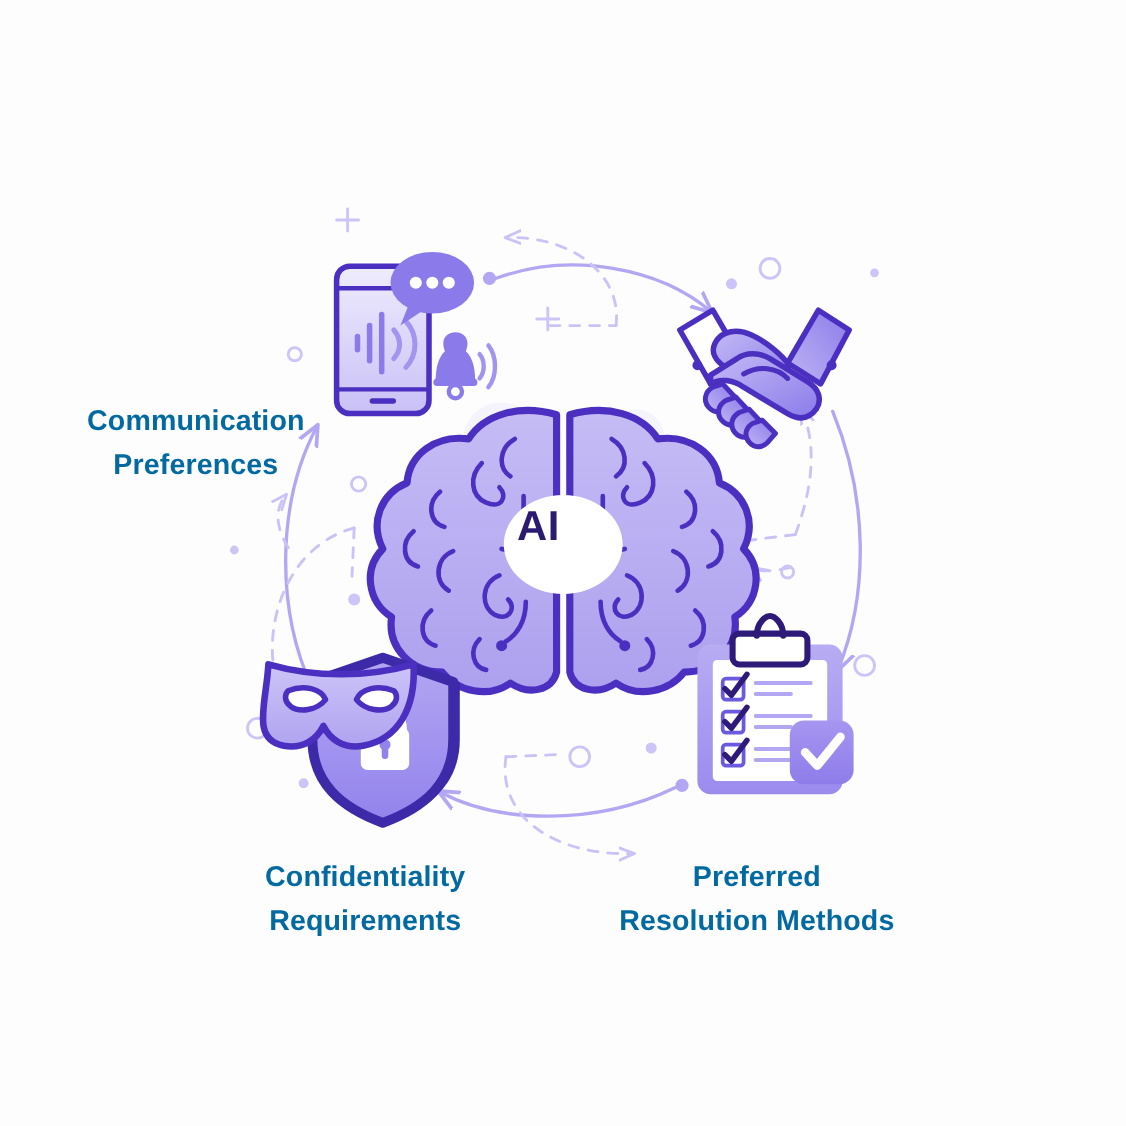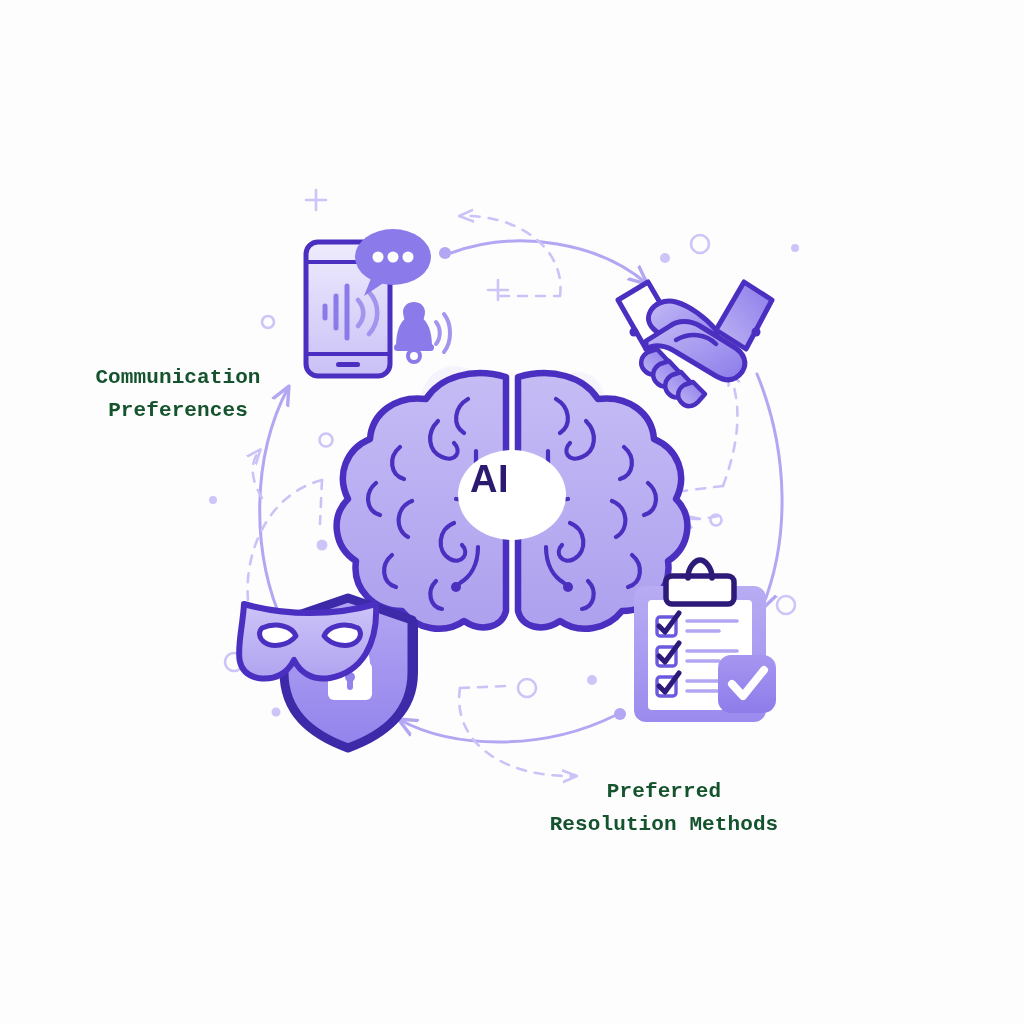--- a/index.html
+++ b/index.html
@@ -6,33 +6,32 @@
   body{
     width:1024px;height:1024px;
     background:#fdfdfe;
     font-family:"Liberation Sans", sans-serif;
     overflow:hidden;
     position:relative;
   }
   #stage{position:absolute;inset:0;width:1024px;height:1024px;}
   .node-label{
     position:absolute;
-    color:#14532d;
-    font-size:21px;
+    color:#0369a1;
+    font-size:26px;
     font-weight:600;
     line-height:1.55;
     letter-spacing:.1px;
     text-align:center;
     white-space:pre-line;
     user-select:none;
-    font-family:Liberation Mono, monospace;
   }
   #label-communication{ left:78px; top:362px; width:200px; text-align:center; }
   #label-confidentiality{ left:232px; top:776px; width:200px; }
-  #label-resolution{ left:520px; top:776px; width:288px;text-align:center; }
+  #label-resolution{ left:544px; top:776px; width:288px;text-align:center; }
   #label-ai{
     position:absolute;left:470px;top:458px;width:90px;
     text-align:left;color:#2b1a70;font-size:38px;font-weight:700;
     letter-spacing:.5px;
   }
   svg{display:block;}
 </style>
 </head>
 <body>
 
@@ -341,19 +340,21 @@
         <path d="M358,628 C344,622 328,626 324,636 C332,646 348,648 356,642
                  C361,638 362,632 358,628 Z"></path>
       </g>
     </g>
 
   </svg>
 
   <div class="node-label" id="label-communication">Communication
 Preferences</div>
 
+  <div class="node-label" id="label-confidentiality">Confidentiality
+Requirements</div>
 
   <div class="node-label" id="label-resolution">Preferred
 Resolution Methods</div>
 
   <div id="label-ai">AI</div>
 
 </div>
 
 </body></html>

